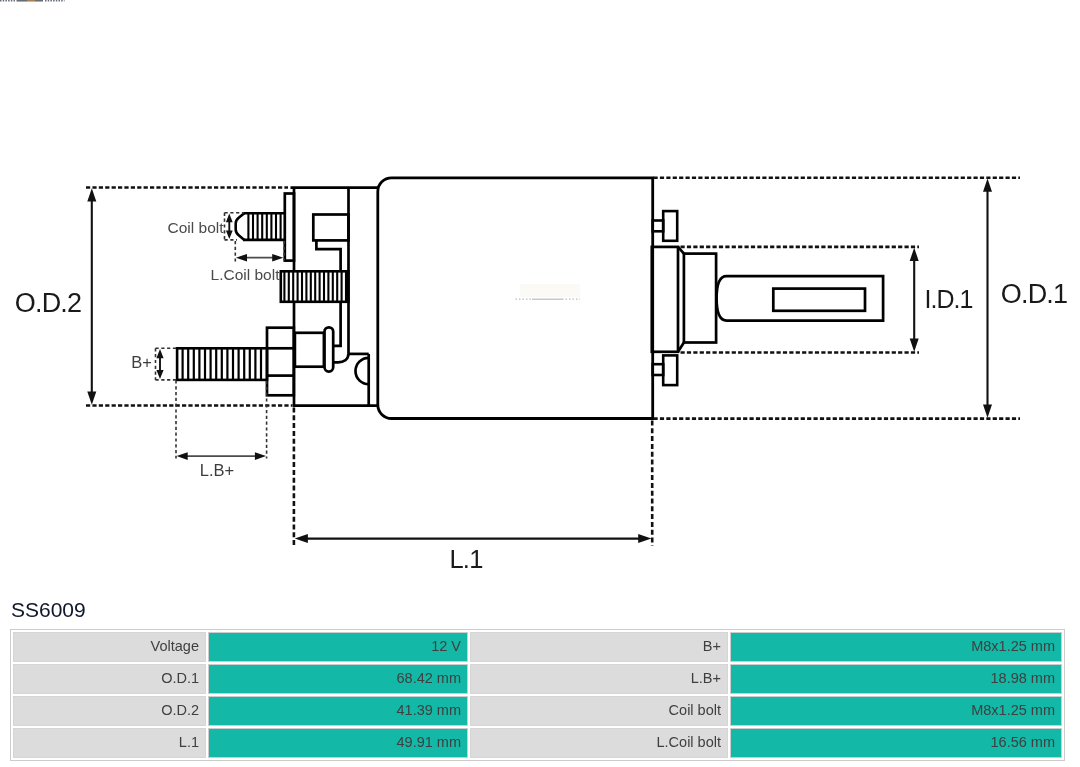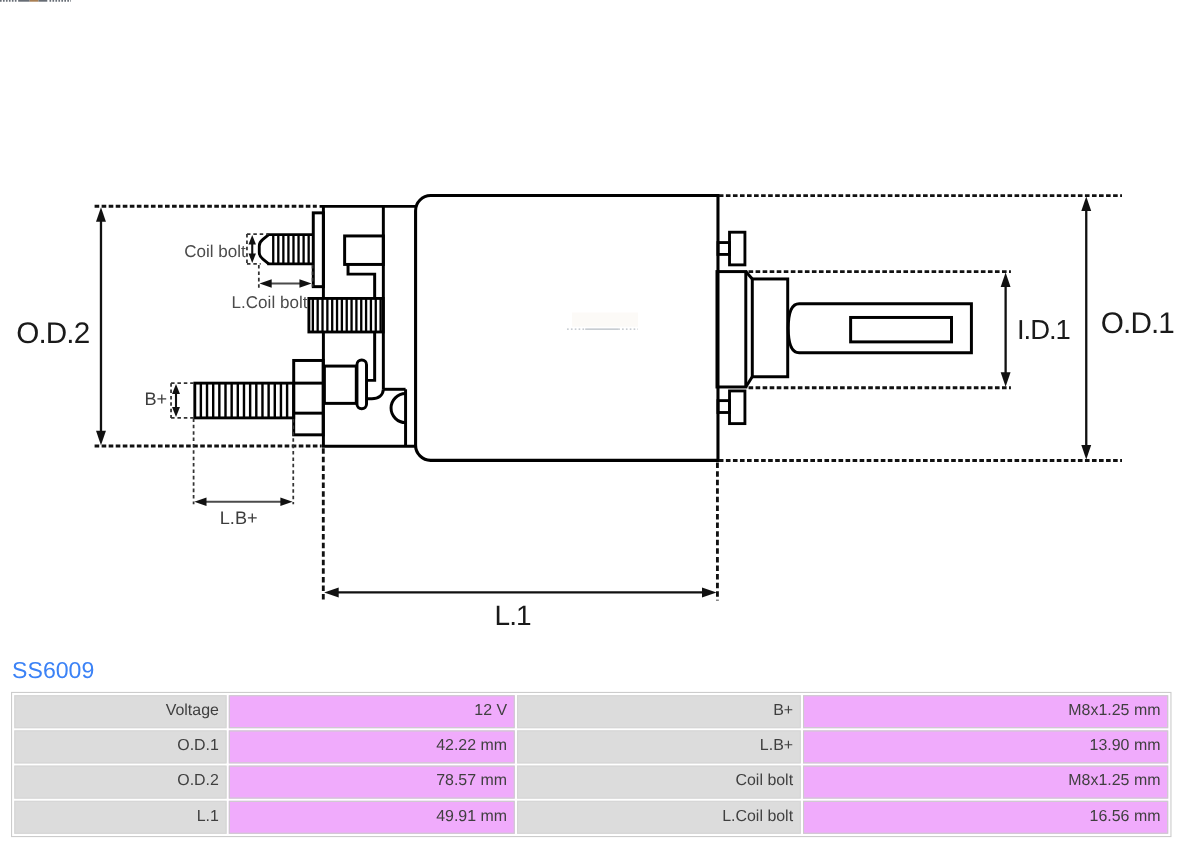--- a/index.html
+++ b/index.html
@@ -1,21 +1,21 @@
 <!DOCTYPE html>
 <html><head>
 <meta charset="utf-8">
 <style>
 html,body{margin:0;padding:0;background:#fff;}
 body{width:1080px;height:767px;font-family:"Liberation Sans",sans-serif;position:relative;overflow:hidden;will-change:transform;}
-#sku{position:absolute;left:11px;top:598px;font-size:21px;color:#3b82f6;letter-spacing:0px;}
+#sku{position:absolute;left:11px;top:598px;font-size:21px;color:#0f172a;letter-spacing:0px;}
 #spec{position:absolute;left:10px;top:629px;border-collapse:separate;border-spacing:2px;background:#fff;border:1px solid #cccccc;table-layout:fixed;width:1055px;font-size:14.5px;color:#3f3f3f;}
 #spec td{height:25px;text-align:right;padding:0 6px 3px 0;overflow:hidden;white-space:nowrap;}
 #spec td.l{background:#dcdcdc;border:1px solid #d5d5d5;}
-#spec td.v{background:#f0abfc;border:1px solid #cccccc;}
+#spec td.v{background:#14b8a6;border:1px solid #cccccc;}
 </style>
 </head>
 <body>
 
 <svg width="1080" height="767" viewBox="0 0 1080 767" style="position:absolute;left:0;top:0" fill="none" stroke-linecap="butt" stroke-linejoin="miter">
 
   <g stroke="#676d75" stroke-width="1.7">
     <line x1="0" y1="0.7" x2="15" y2="0.7" stroke-dasharray="1.5,1.2"></line>
     <line x1="16.5" y1="0.7" x2="27" y2="0.7"></line>
     <line x1="27" y1="0.7" x2="35" y2="0.7" stroke="#a87f54"></line>
@@ -233,27 +233,27 @@
     </colgroup>
   <tbody>
       <tr>
         <td class="l">Voltage</td>
         <td class="v">12 V</td>
         <td class="l">B+</td>
         <td class="v">M8x1.25 mm</td>
       </tr>
   <tr>
         <td class="l">O.D.1</td>
-        <td class="v">42.22 mm</td>
+        <td class="v">68.42 mm</td>
         <td class="l">L.B+</td>
-        <td class="v">13.90 mm</td>
+        <td class="v">18.98 mm</td>
       </tr>
   <tr>
         <td class="l">O.D.2</td>
-        <td class="v">78.57 mm</td>
+        <td class="v">41.39 mm</td>
         <td class="l">Coil bolt</td>
         <td class="v">M8x1.25 mm</td>
       </tr>
   <tr>
         <td class="l">L.1</td>
         <td class="v">49.91 mm</td>
         <td class="l">L.Coil bolt</td>
         <td class="v">16.56 mm</td>
       </tr>
 </tbody>

